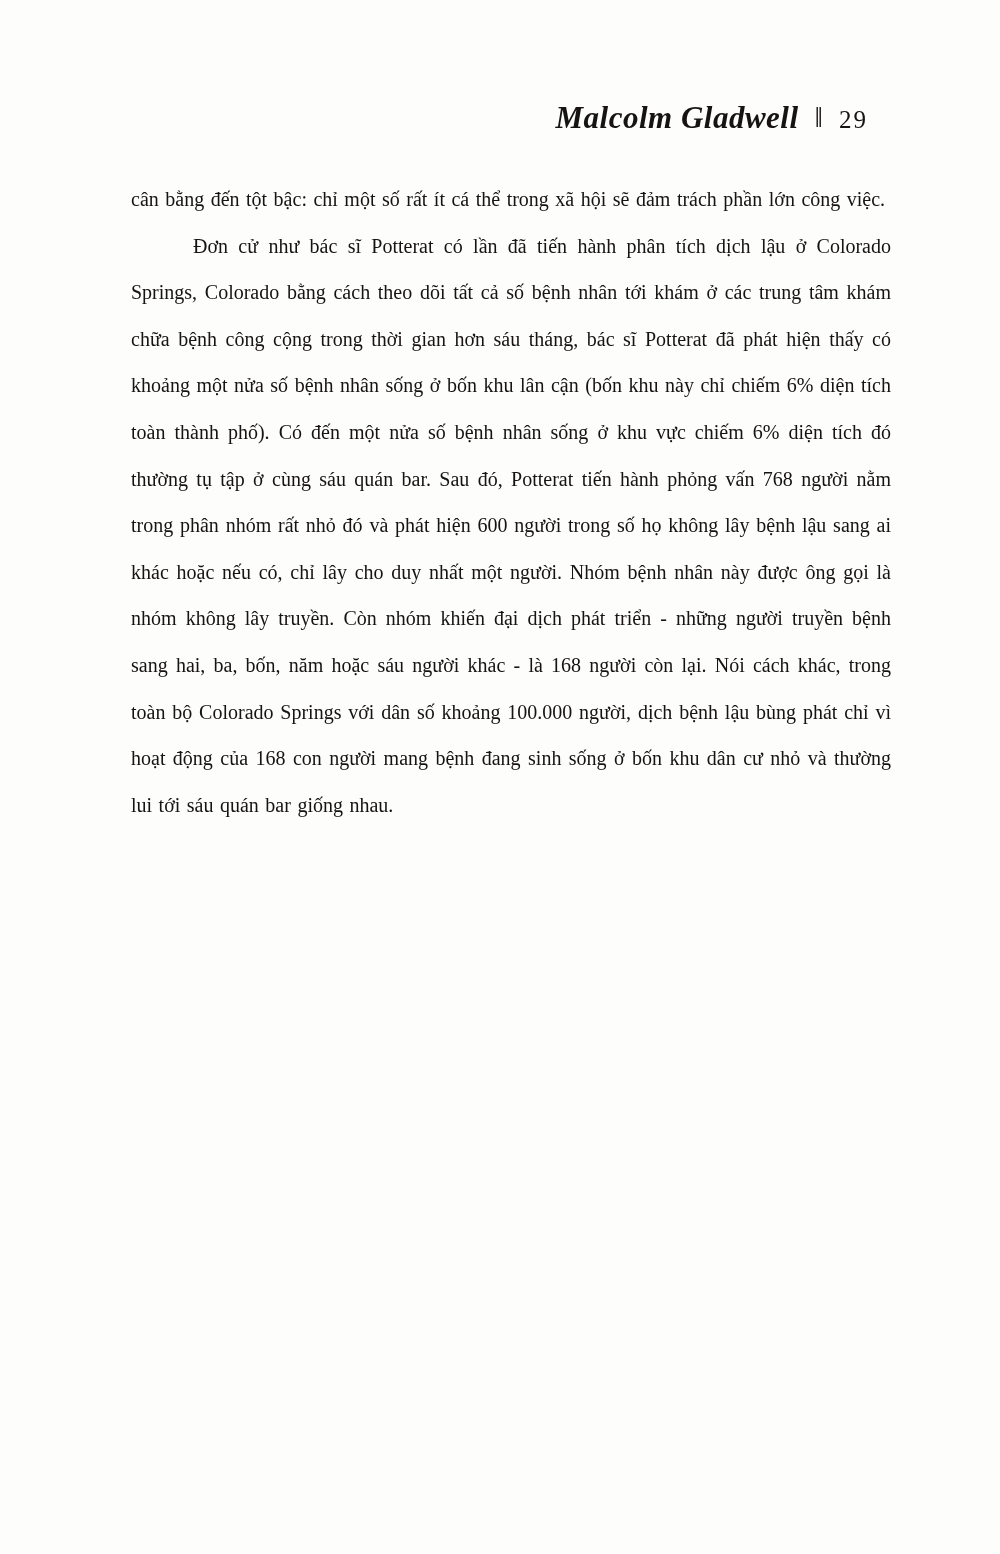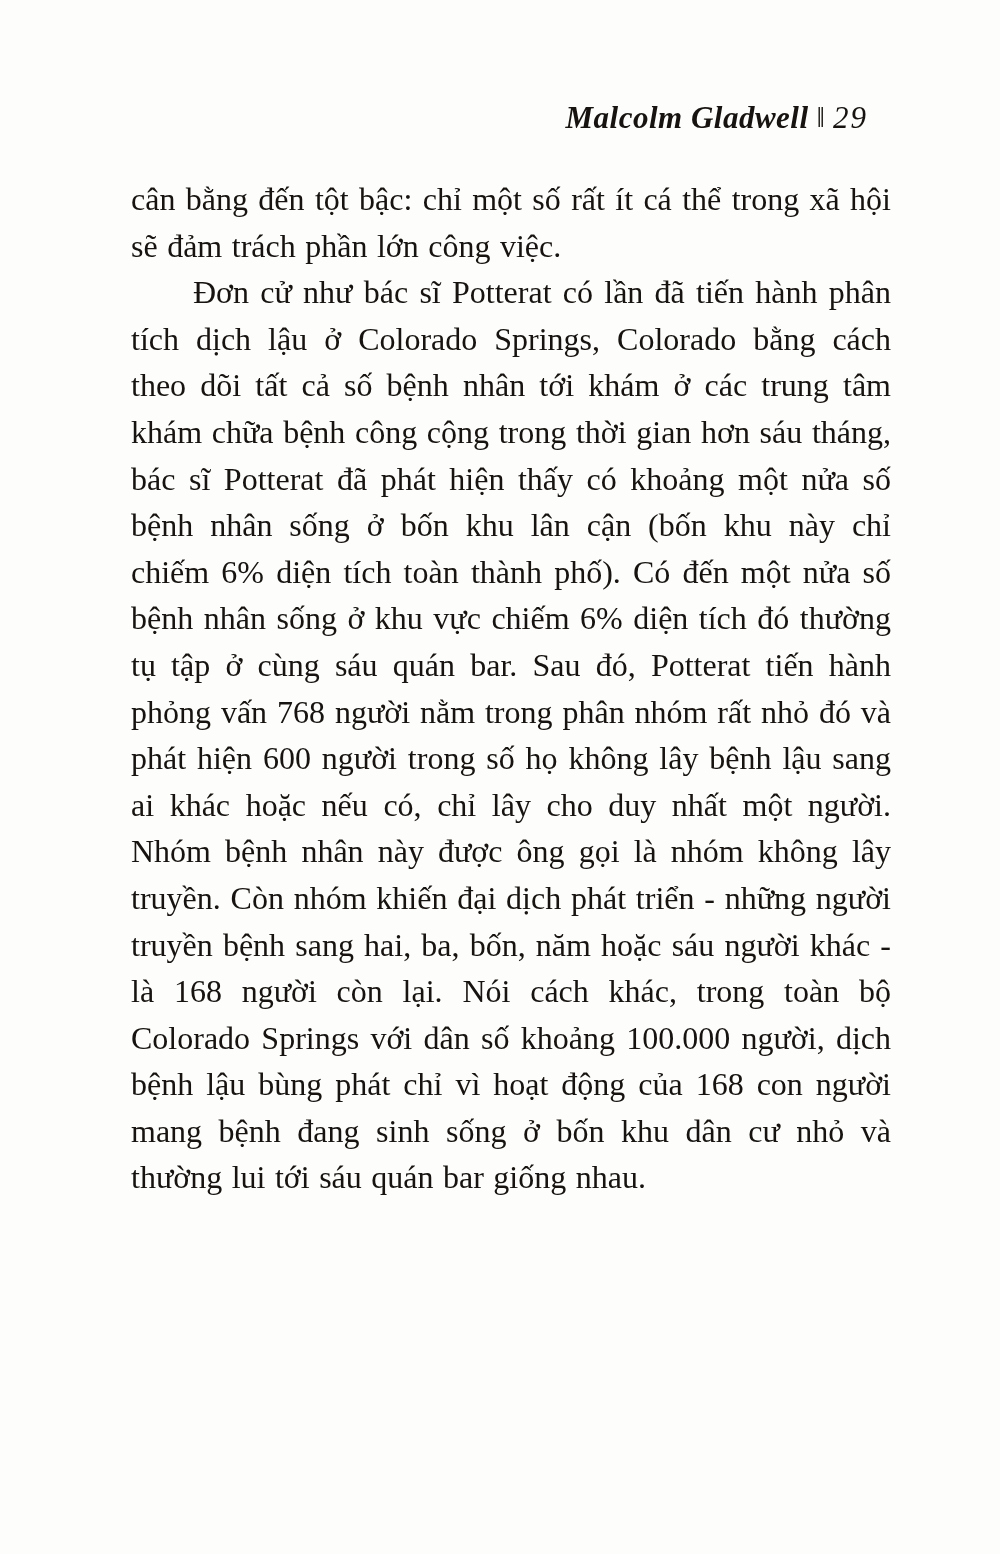--- a/index.html
+++ b/index.html
@@ -16,45 +16,44 @@
     color: #161310;
     font-family: "Liberation Serif", "DejaVu Serif", serif;
     overflow: hidden;
   }
   .running-header {
     position: absolute;
     top: 100px;
     right: 132px;
     display: flex;
     align-items: baseline;
-    gap: 8px;
+    gap: 16px;
     font-size: 31px;
     white-space: nowrap;
   }
   .running-header .author {
     font-style: italic;
     font-weight: 700;
     letter-spacing: 0.5px;
   }
   .running-header .separator {
     font-weight: 400;
     font-size: 30px;
     transform: translateY(-1px);
   }
   .running-header .page-number {
-    font-size: 31px;
+    font-size: 25px;
     letter-spacing: 2px;
-    font-style: italic;
   }
   .body-text {
     position: absolute;
     top: 176px;
     left: 131px;
     width: 760px;
-    font-size: 32px;
+    font-size: 20px;
     line-height: 46.6px;
     text-align: justify;
     text-justify: inter-word;
     word-spacing: 1.5px;
   }
   .body-text p {
     margin: 0;
     padding: 0;
   }
   .body-text p.indent {

